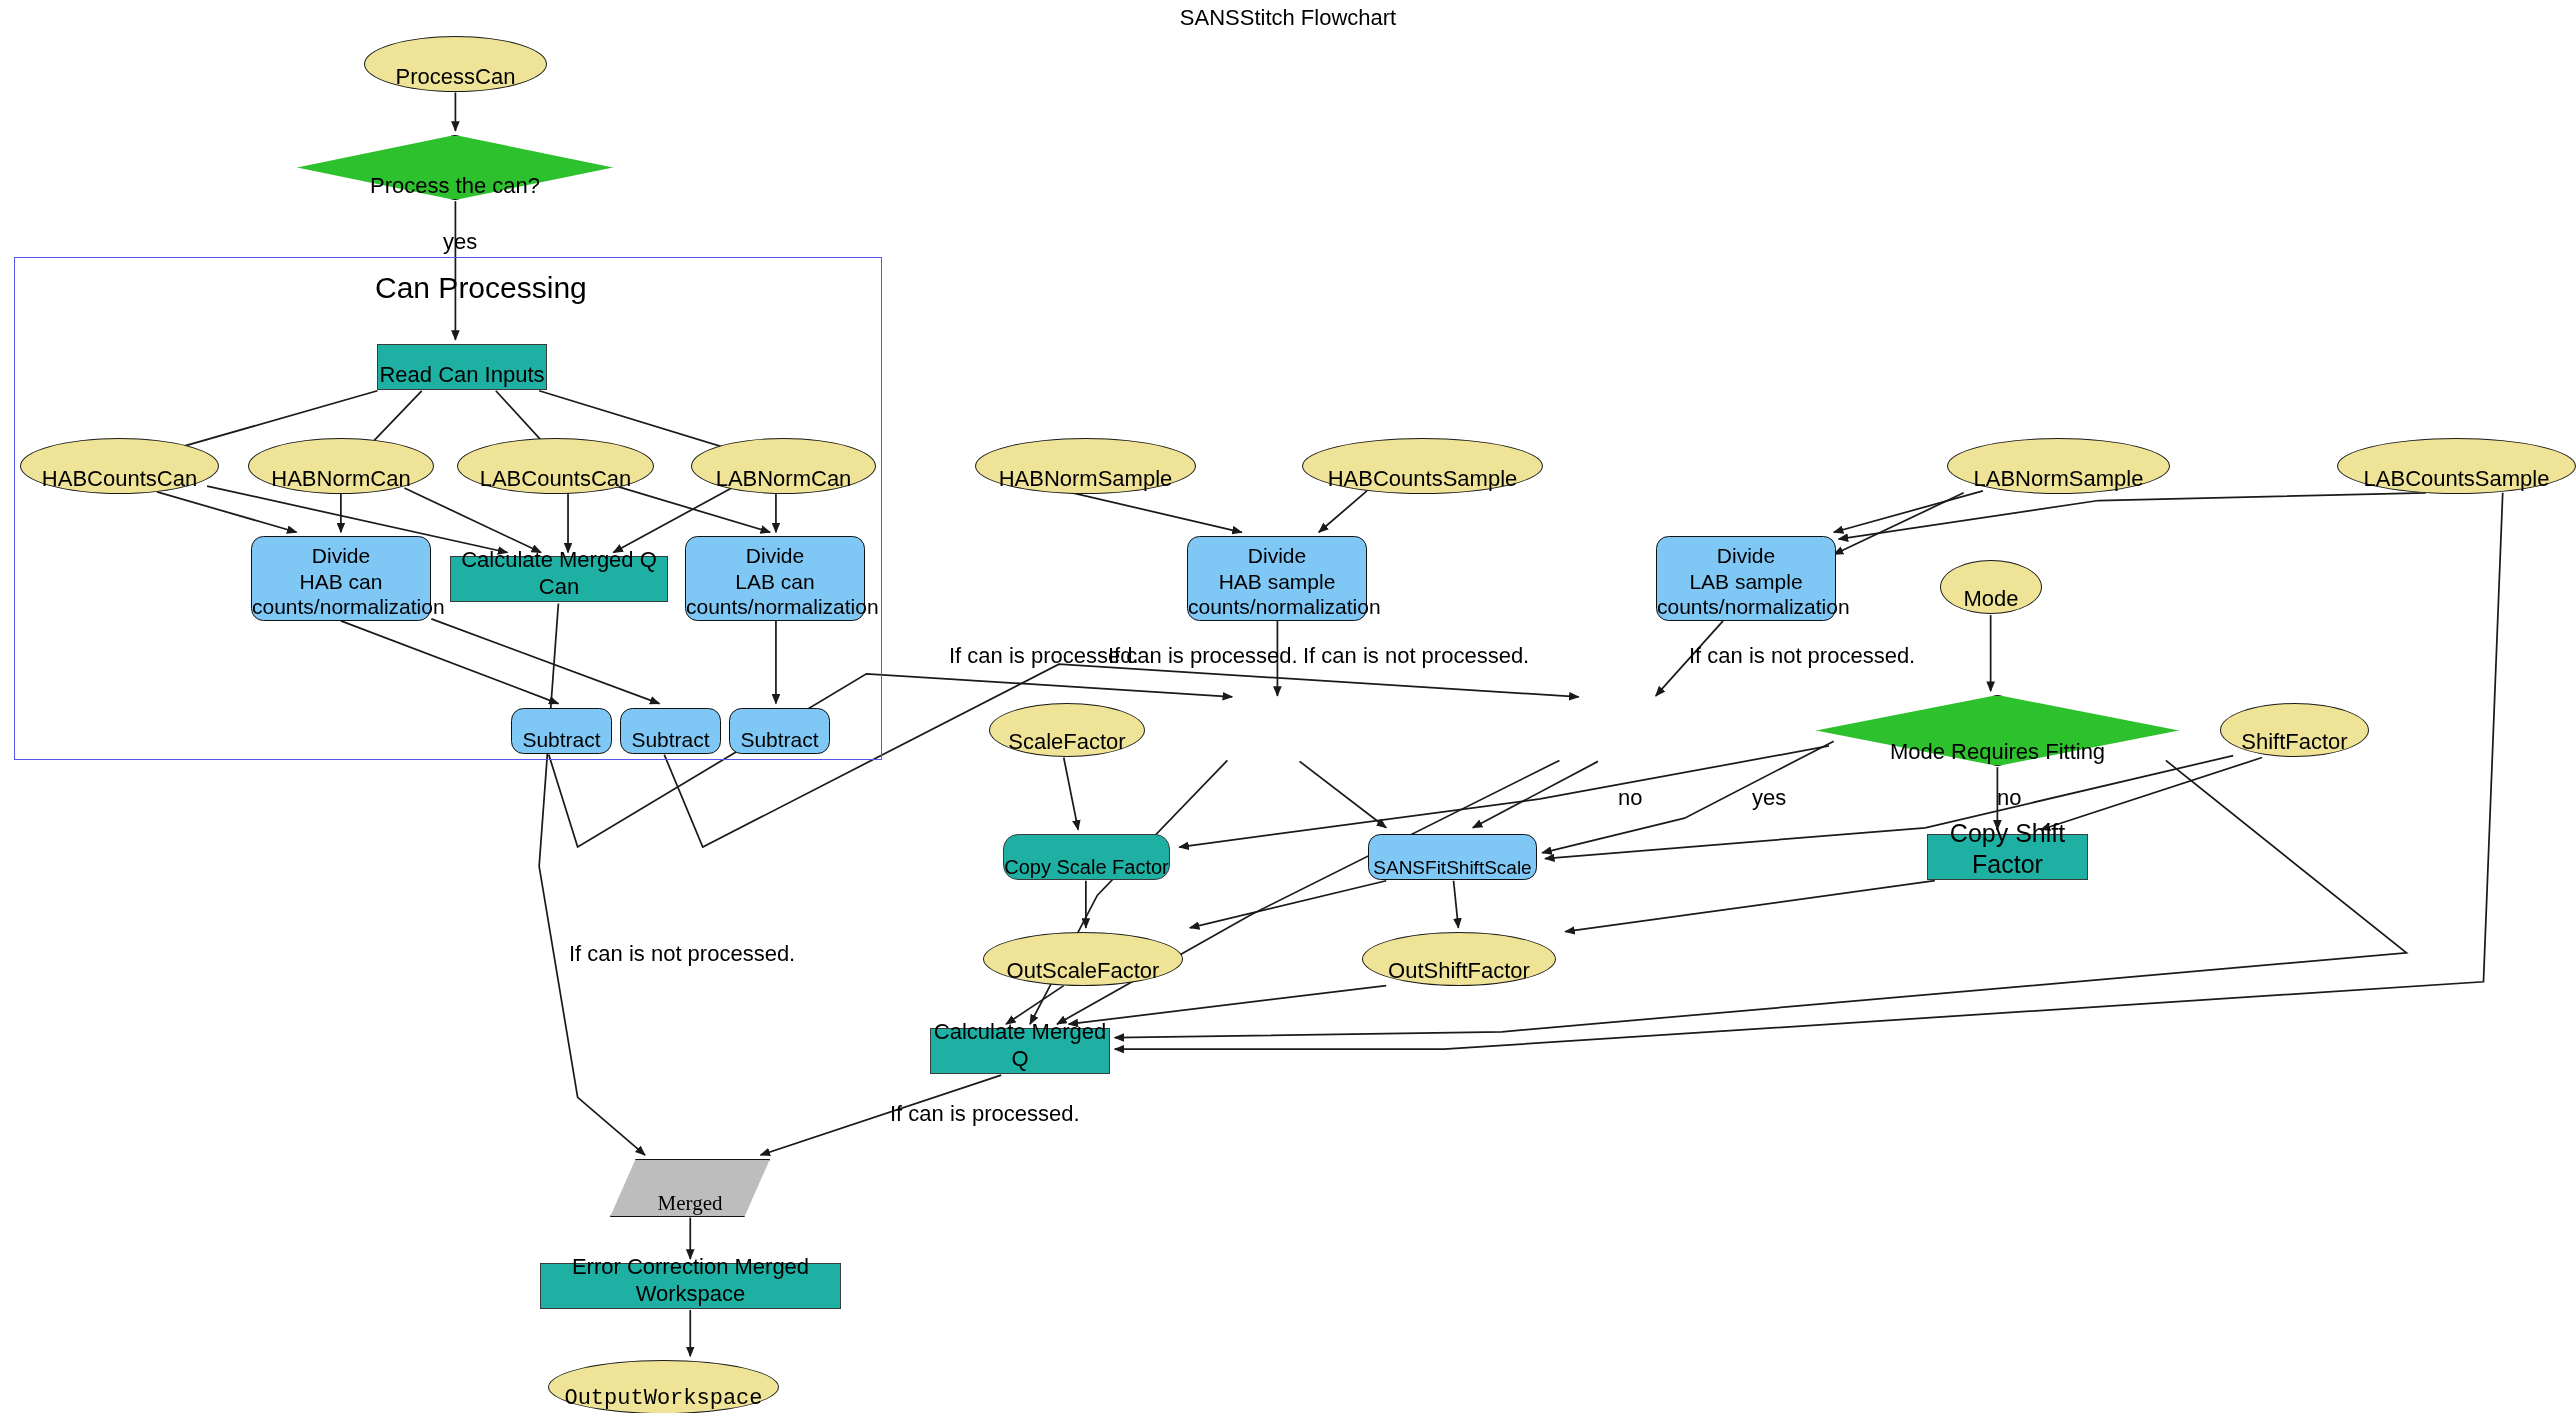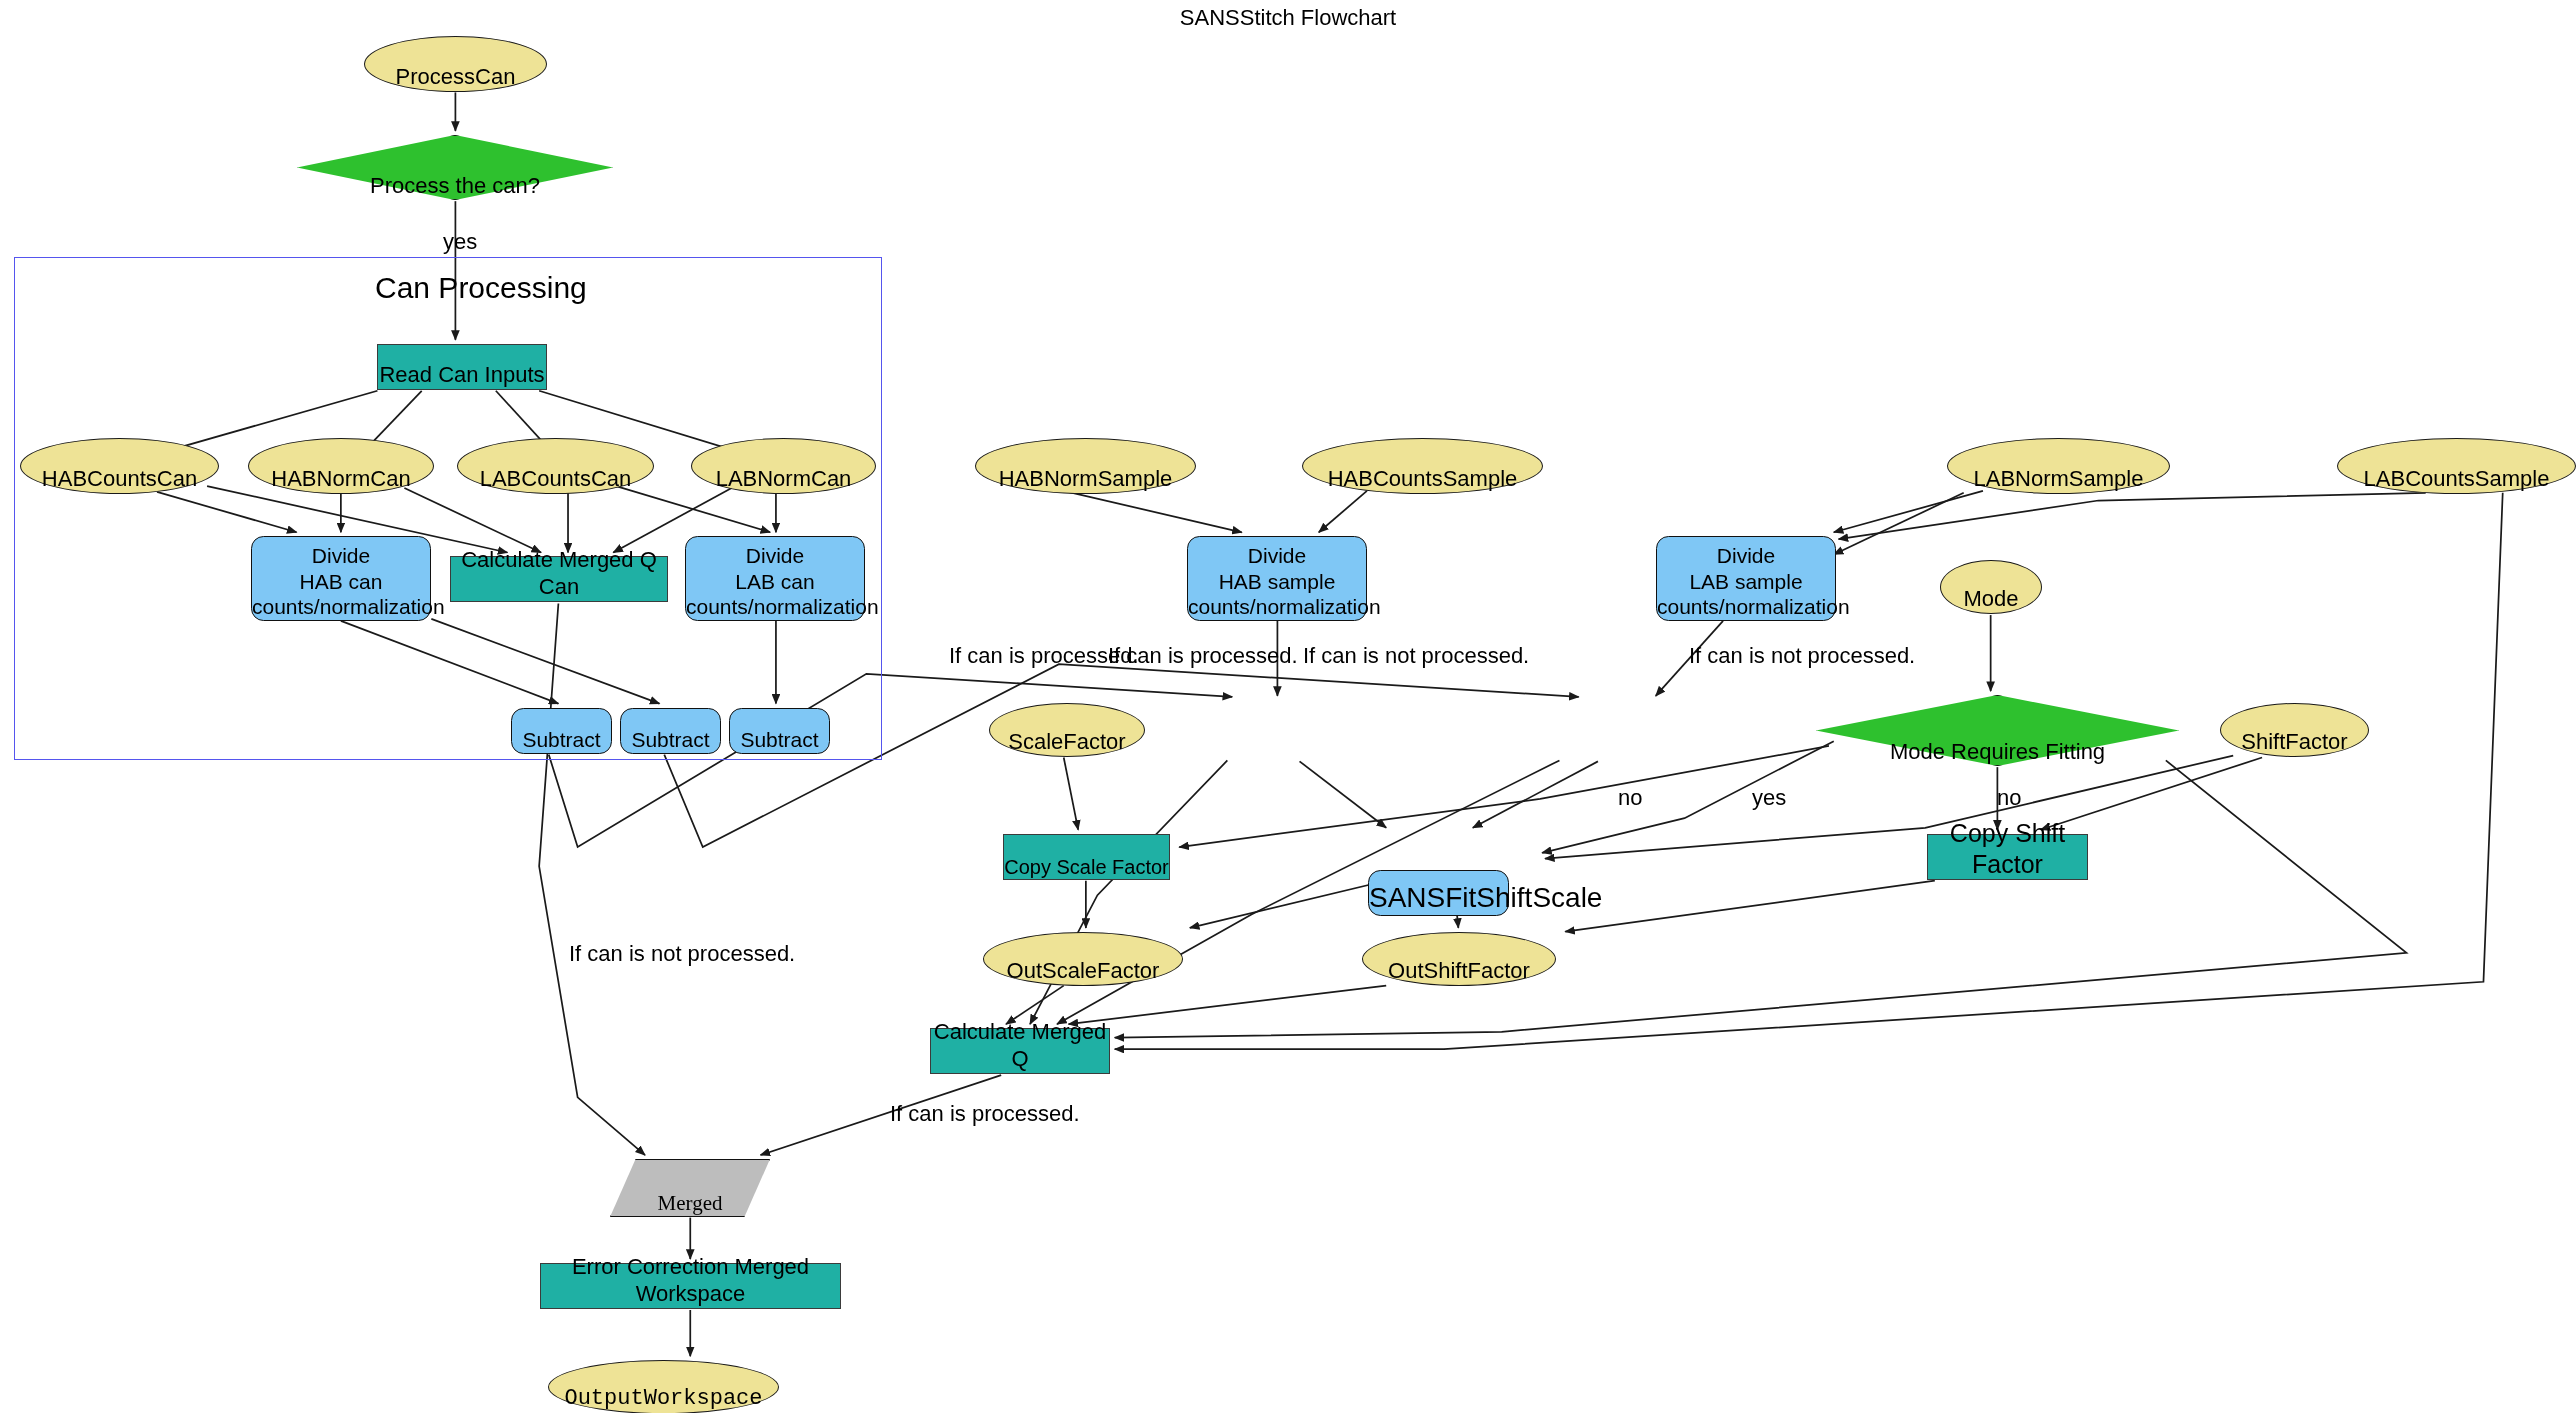--- a/index.html
+++ b/index.html
@@ -305,24 +305,24 @@
       <div class="dia-bg"></div>
       <span>Mode Requires Fitting</span>
     </div>
   <div class="node shape-ellipse" style="left:989px; top:703px; width:156px; height:54px;">
       <span>ScaleFactor</span>
     </div>
   <div class="node shape-ellipse" style="left:2220px; top:703px; width:149px; height:54px;">
       <span>ShiftFactor</span>
     </div>
 
-  <div class="node shape-box" style="left:1003px; top:834px; width:167px; height:46px; font-size:20px;">
+  <div class="node shape-box" style="left:1003px; top:834px; width:167px; height:46px; font-size:20px;border-radius:15px;">
       <span>Copy Scale Factor</span>
     </div>
-  <div class="node shape-round" style="left:1368px; top:834px; width:141px; height:46px; font-size:28px;margin-top:36px;">
+  <div class="node shape-round" style="left:1368px; top:834px; width:169px; height:46px; font-size:19px;">
       <span>SANSFitShiftScale</span>
     </div>
   <div class="node shape-box" style="left:1927px; top:834px; width:161px; height:46px; font-size:25px;">
       <span>Copy Shift Factor</span>
     </div>
 
   <div class="node shape-ellipse" style="left:983px; top:932px; width:200px; height:54px;">
       <span>OutScaleFactor</span>
     </div>
   <div class="node shape-ellipse" style="left:1362px; top:932px; width:194px; height:54px;">

